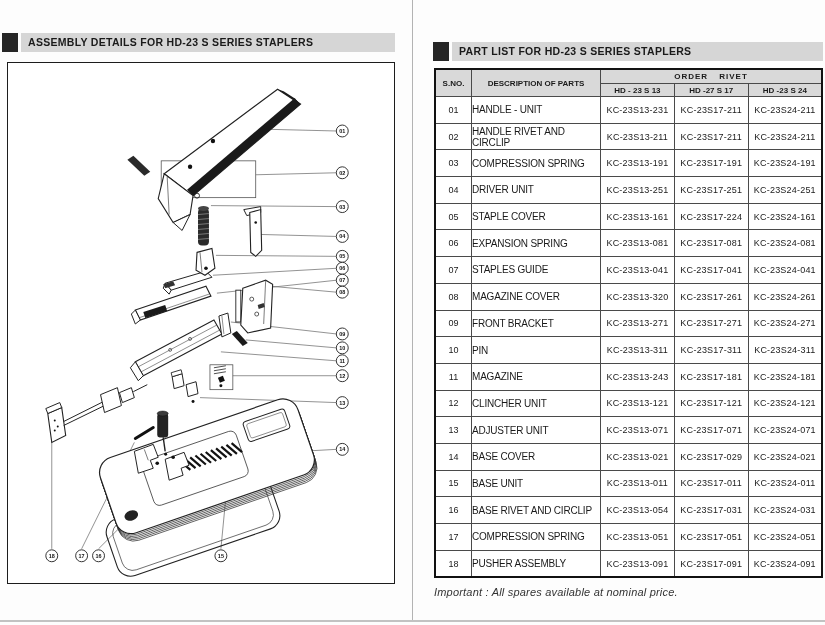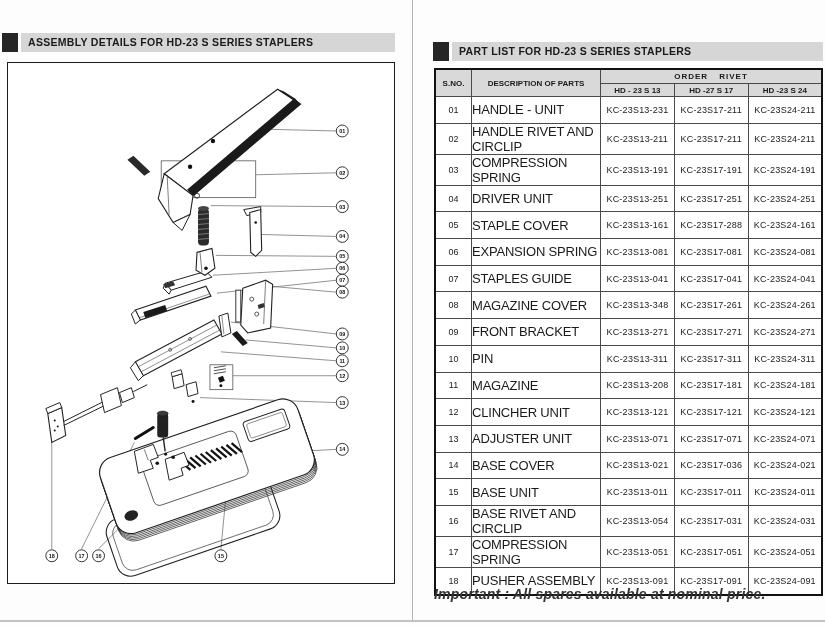--- a/index.html
+++ b/index.html
@@ -18,24 +18,24 @@
 
   #parts-table{position:absolute;left:434px;top:68px;width:389px;border-collapse:collapse;table-layout:fixed;border:2px solid #111;padding-left:28px;}
   #parts-table th,#parts-table td{border:1px solid #4a4a4a;padding:0;}
   #parts-table thead th{background:#d9d9d9;font-size:8px;font-weight:bold;text-align:center;}
   th.order-code{word-spacing:8px;letter-spacing:1px;height:13px;}
   th.model{height:12px;font-size:8px;margin-top:21px;}
   th.sno-h{width:35px;font-size:8px;}
   th.desc-h{width:128px;font-size:8px;}
   #parts-table tbody td{height:25.7px;background:#fff;}
   td.sno{text-align:center;font-size:9px;width:35px;}
-  td.desc{font-size:13px;padding-left:4px;letter-spacing:-.2px;}
+  td.desc{font-size:10px;padding-left:4px;letter-spacing:-.2px;}
   td.code{text-align:center;font-size:9px;letter-spacing:.2px;}
 
-  #note{position:absolute;left:434px;top:586px;font-size:14px;font-style:italic;font-weight:bold;color:#333;letter-spacing:.2px;}
+  #note{position:absolute;left:434px;top:586px;font-size:11px;font-style:italic;font-weight:normal;color:#333;letter-spacing:.2px;}
 </style>
 </head>
 <body>
 
 <div id="page">
   <div class="divider"></div>
   <div class="bottom-edge"></div>
 
   <div class="header" id="hdr-left">
     <div class="sq"></div>
@@ -347,62 +347,62 @@
           <td class="sno">04</td>
           <td class="desc">DRIVER UNIT</td>
           <td class="code">KC-23S13-251</td>
           <td class="code">KC-23S17-251</td>
           <td class="code">KC-23S24-251</td>
         </tr>
         <tr>
           <td class="sno">05</td>
           <td class="desc">STAPLE COVER</td>
           <td class="code">KC-23S13-161</td>
-          <td class="code">KC-23S17-288</td>
+          <td class="code">KC-23S17-224</td>
           <td class="code">KC-23S24-161</td>
         </tr>
         <tr>
           <td class="sno">06</td>
           <td class="desc">EXPANSION SPRING</td>
           <td class="code">KC-23S13-081</td>
           <td class="code">KC-23S17-081</td>
           <td class="code">KC-23S24-081</td>
         </tr>
         <tr>
           <td class="sno">07</td>
           <td class="desc">STAPLES GUIDE</td>
           <td class="code">KC-23S13-041</td>
           <td class="code">KC-23S17-041</td>
           <td class="code">KC-23S24-041</td>
         </tr>
         <tr>
           <td class="sno">08</td>
           <td class="desc">MAGAZINE COVER</td>
-          <td class="code">KC-23S13-348</td>
+          <td class="code">KC-23S13-320</td>
           <td class="code">KC-23S17-261</td>
           <td class="code">KC-23S24-261</td>
         </tr>
         <tr>
           <td class="sno">09</td>
           <td class="desc">FRONT BRACKET</td>
           <td class="code">KC-23S13-271</td>
           <td class="code">KC-23S17-271</td>
           <td class="code">KC-23S24-271</td>
         </tr>
         <tr>
           <td class="sno">10</td>
           <td class="desc">PIN</td>
           <td class="code">KC-23S13-311</td>
           <td class="code">KC-23S17-311</td>
           <td class="code">KC-23S24-311</td>
         </tr>
         <tr>
           <td class="sno">11</td>
           <td class="desc">MAGAZINE</td>
-          <td class="code">KC-23S13-208</td>
+          <td class="code">KC-23S13-243</td>
           <td class="code">KC-23S17-181</td>
           <td class="code">KC-23S24-181</td>
         </tr>
         <tr>
           <td class="sno">12</td>
           <td class="desc">CLINCHER UNIT</td>
           <td class="code">KC-23S13-121</td>
           <td class="code">KC-23S17-121</td>
           <td class="code">KC-23S24-121</td>
         </tr>
@@ -410,21 +410,21 @@
           <td class="sno">13</td>
           <td class="desc">ADJUSTER UNIT</td>
           <td class="code">KC-23S13-071</td>
           <td class="code">KC-23S17-071</td>
           <td class="code">KC-23S24-071</td>
         </tr>
         <tr>
           <td class="sno">14</td>
           <td class="desc">BASE COVER</td>
           <td class="code">KC-23S13-021</td>
-          <td class="code">KC-23S17-036</td>
+          <td class="code">KC-23S17-029</td>
           <td class="code">KC-23S24-021</td>
         </tr>
         <tr>
           <td class="sno">15</td>
           <td class="desc">BASE UNIT</td>
           <td class="code">KC-23S13-011</td>
           <td class="code">KC-23S17-011</td>
           <td class="code">KC-23S24-011</td>
         </tr>
         <tr>

